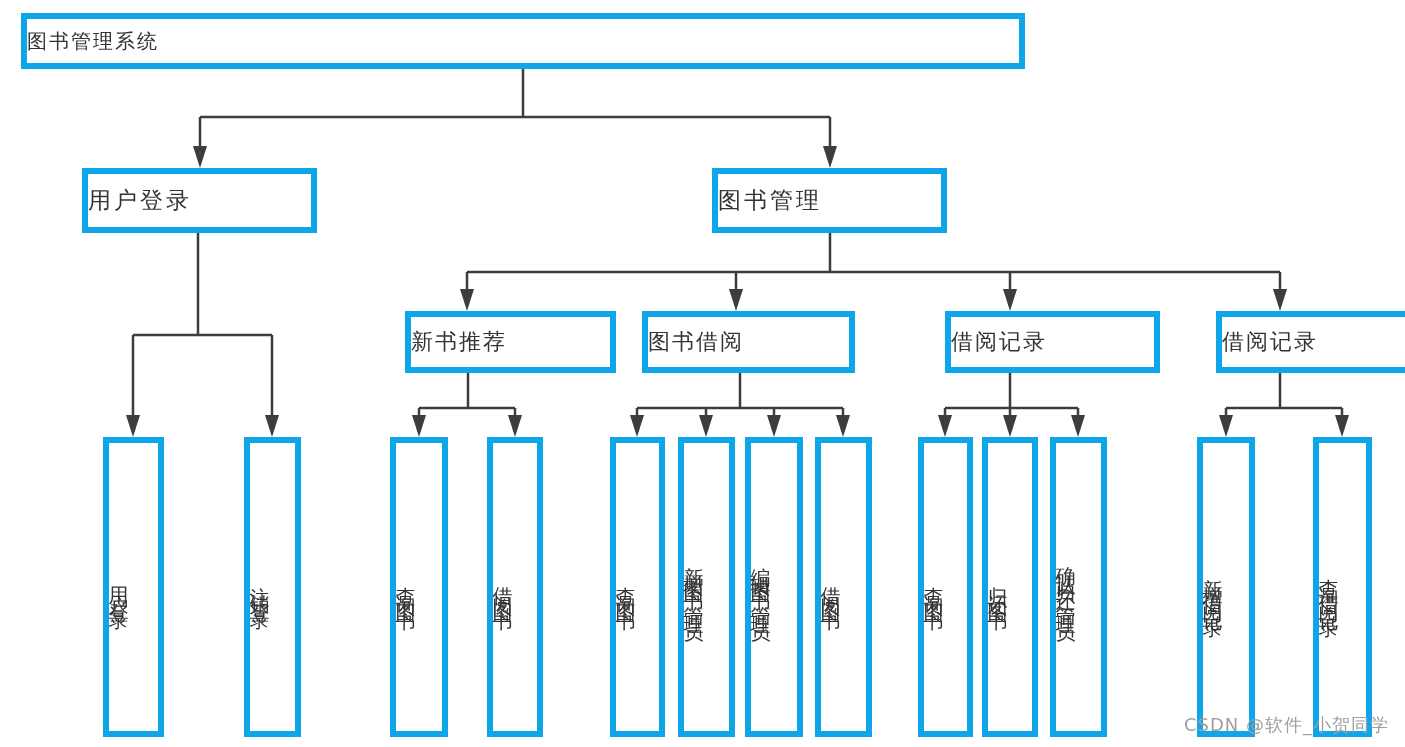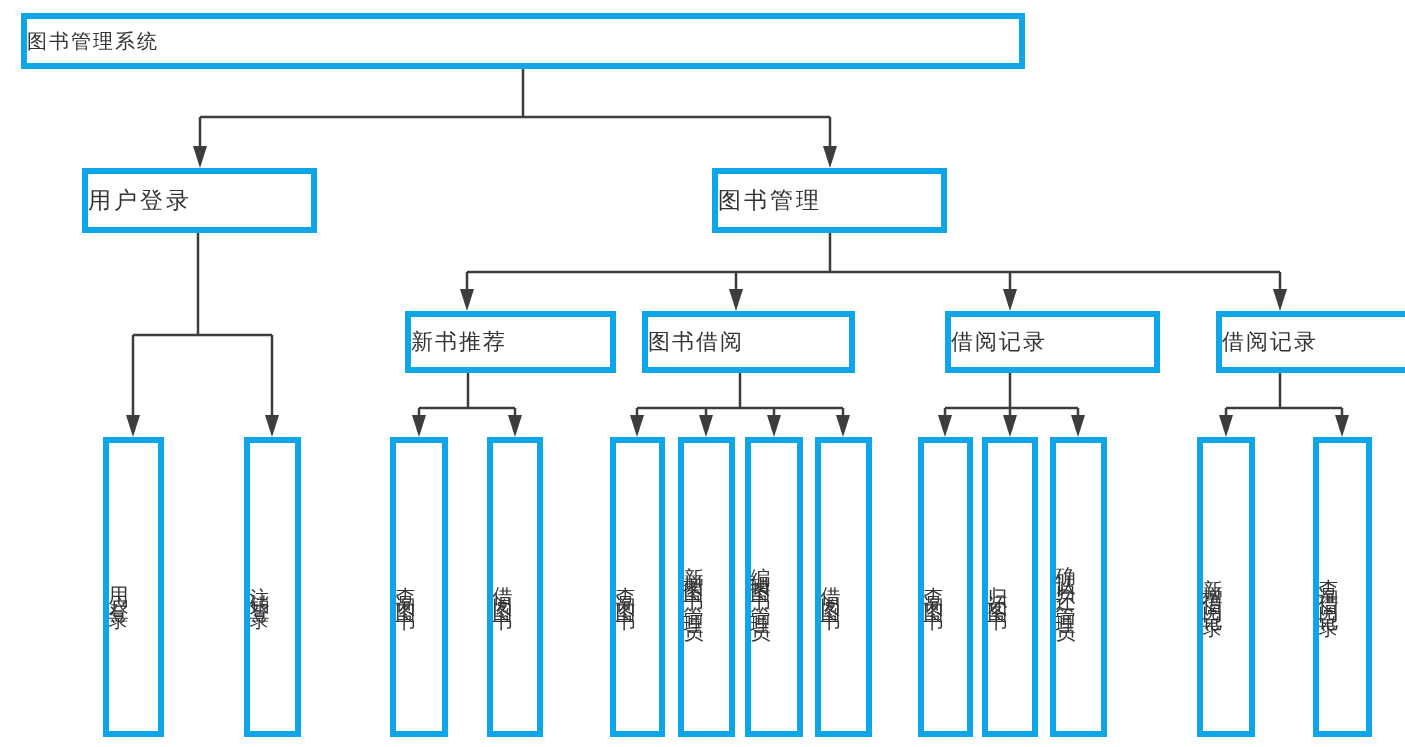--- a/index.html
+++ b/index.html
@@ -140,14 +140,15 @@
     <span>确认归还（管理员）</span>
   </div>
 
   <div class="node node-v" style="left:1197px;top:437px;width:58px;height:300px;">
     <span>新增借阅记录</span>
   </div>
   <div class="node node-v" style="left:1313px;top:437px;width:59px;height:300px;">
     <span>查询借阅记录</span>
   </div>
 
+  <div class="watermark">CSDN @软件_小贺同学</div>
 
 </div>
 
 </body></html>

